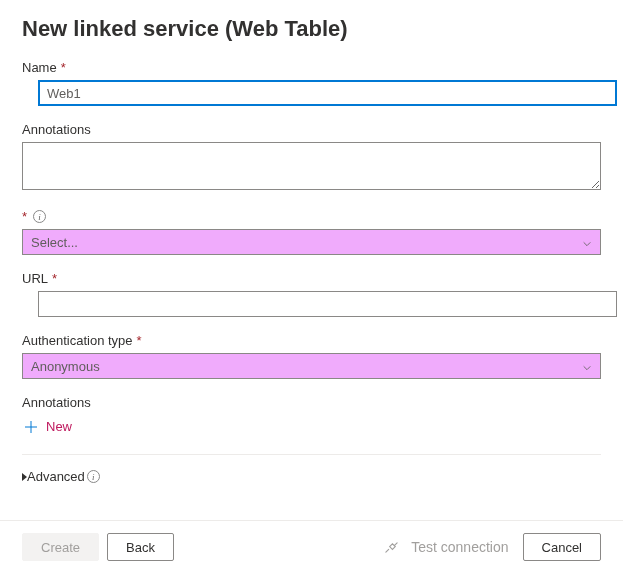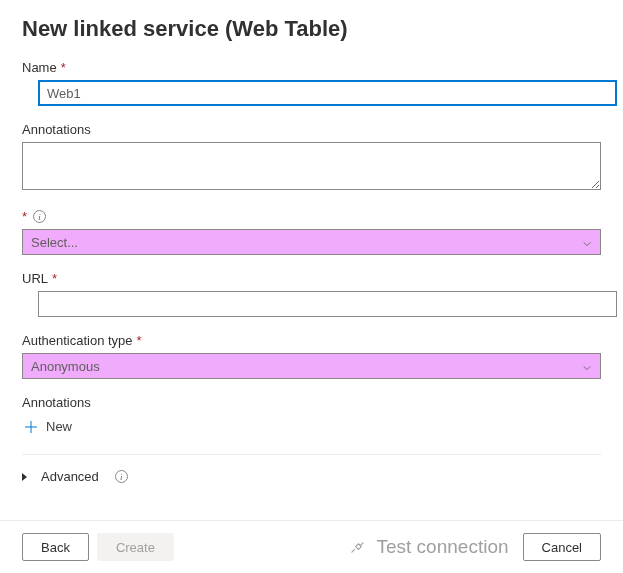--- a/index.html
+++ b/index.html
@@ -90,41 +90,41 @@
     }
     .chevron {
       width: 10px;
       height: 10px;
       display: inline-block;
     }
     .add-new-btn {
       display: inline-flex;
       align-items: center;
       gap: 8px;
-      color: #404040;
+      color: #be185d;
       cursor: pointer;
       padding: 4px 2px;
       font-size: 13px;
     }
     .plus-icon {
       display: inline-flex;
       width: 14px;
       height: 14px;
       align-items: center;
       justify-content: center;
     }
     .divider {
       border: none;
       border-top: 1px solid #edebe9;
       margin: 14px 0 10px 0;
     }
     .advanced-toggle {
       display: inline-flex;
       align-items: center;
-      gap: 14px;
+      gap: 0;
       cursor: pointer;
       font-size: 13px;
       color: #323130;
       padding: 4px 0;
     }
     .triangle-right {
       width: 0;
       height: 0;
       border-top: 4px solid transparent;
       border-bottom: 4px solid transparent;
@@ -165,21 +165,21 @@
       background: #f3f2f1;
       border-color: #f3f2f1;
       color: #a19f9d;
       cursor: default;
     }
     .test-connection {
       display: inline-flex;
       align-items: center;
       gap: 12px;
       color: #a19f9d;
-      font-size: 19px;
+      font-size: 14px;
       cursor: default;
     }
     .plug-icon {
       width: 15px;
       height: 15px;
       display: inline-flex;
     }
   </style>
 </head>
 <body>
@@ -254,22 +254,22 @@
 
   <div class="advanced-toggle">
     <span class="triangle-right"></span>
     <span>Advanced</span>
     <span class="info-icon">i</span>
   </div>
 </div>
 
 <div class="footer">
   <div class="footer-left">
+    <button class="btn" disabled="">Create</button>
     <button class="btn">Back</button>
-    <button class="btn" disabled="">Create</button>
   </div>
   <div class="footer-right">
     <span class="test-connection">
       <span class="plug-icon">
         <svg viewBox="0 0 16 16" width="15" height="15">
             <path d="M5 10 L2 13 M11 6 L14 3 M6 7 L9 4 L12 7 L9 10 Z" stroke="#a19f9d" stroke-width="1.2" fill="none" stroke-linecap="round"></path>
           </svg>
       </span>
       <span>Test connection</span>
     </span>

